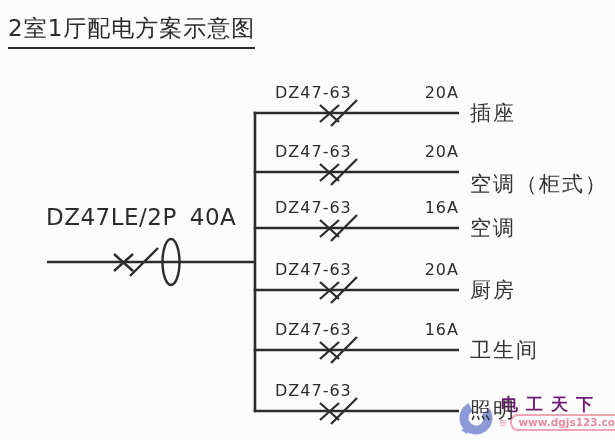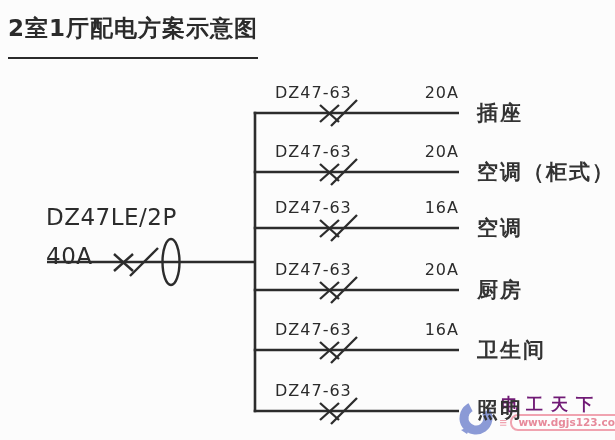--- a/index.html
+++ b/index.html
@@ -7,40 +7,40 @@
     width:615px;height:440px;
     font-family:"DejaVu Sans","Liberation Sans",sans-serif;
     background:#ffffff;
   }
   .canvas{
     position:relative;width:615px;height:440px;overflow:hidden;
     background:#fcfcfc;color:#2c2c2c;
   }
   .title{
     position:absolute;left:8px;top:13px;
-    font-size:23px;font-weight:bold;letter-spacing:1px;
-    color:#2b2b2b;border-bottom:2.5px solid #2b2b2b;padding-bottom:13px;
+    font-size:23px;font-weight:normal;letter-spacing:1px;
+    color:#2b2b2b;border-bottom:2.5px solid #2b2b2b;padding-bottom:3px;
     white-space:nowrap;
   }
   svg.circuit{position:absolute;left:0;top:0;z-index:1;}
   .main-breaker-label{
     position:absolute;left:46px;top:204px;z-index:2;
     display:flex;gap:13px;font-size:23px;font-weight:500;
-    letter-spacing:0.5px;color:#2c2c2c;white-space:nowrap;flex-direction:column;
+    letter-spacing:0.5px;color:#2c2c2c;white-space:nowrap;
   }
   .branch-row{
     position:absolute;left:275px;width:184px;z-index:2;
     display:flex;justify-content:space-between;align-items:flex-end;
     font-size:16px;font-weight:500;letter-spacing:1px;color:#2c2c2c;
     line-height:24px;white-space:nowrap;
   }
   .branch-label{
     position:absolute;left:470px;z-index:3;
-    font-size:21px;font-weight:700;letter-spacing:2px;color:#333333;
-    line-height:24px;white-space:nowrap;margin-left:7px;
+    font-size:21px;font-weight:400;letter-spacing:2px;color:#333333;
+    line-height:24px;white-space:nowrap;
   }
   .watermark{position:absolute;left:455px;top:392px;width:158px;height:48px;z-index:2;}
   .wm-logo{position:absolute;left:2px;top:5px;}
   .wm-name{
     position:absolute;left:46px;top:1px;
     font-size:17px;font-weight:bold;letter-spacing:8px;
     color:#701a75;white-space:nowrap;
   }
   .wm-pill-row{
     position:absolute;left:44px;top:22px;
@@ -155,21 +155,21 @@
   </div>
   <div class="branch-row" style="top:318px">
     <span>DZ47-63</span>
     <span>16A</span>
   </div>
   <div class="branch-row" style="top:379px">
     <span>DZ47-63</span>
   </div>
 
   <div class="branch-label" style="top:101px">插座</div>
-  <div class="branch-label" style="top:160px">空调（柜式）</div>
+  <div class="branch-label" style="top:172px">空调（柜式）</div>
   <div class="branch-label" style="top:216px">空调</div>
   <div class="branch-label" style="top:278px">厨房</div>
   <div class="branch-label" style="top:338px">卫生间</div>
   <div class="branch-label" style="top:398px">照明</div>
 
   <div class="watermark">
     <svg class="wm-logo" width="38" height="40" viewBox="0 0 38 40">
       <circle cx="19" cy="21" r="12" fill="none" stroke="#8b9ad6" stroke-width="9" stroke-dasharray="58 18" transform="rotate(-35 19 21)"></circle>
       <path d="M4 33 L14 29 L10 37 Z" fill="#8b9ad6"></path>
     </svg>

